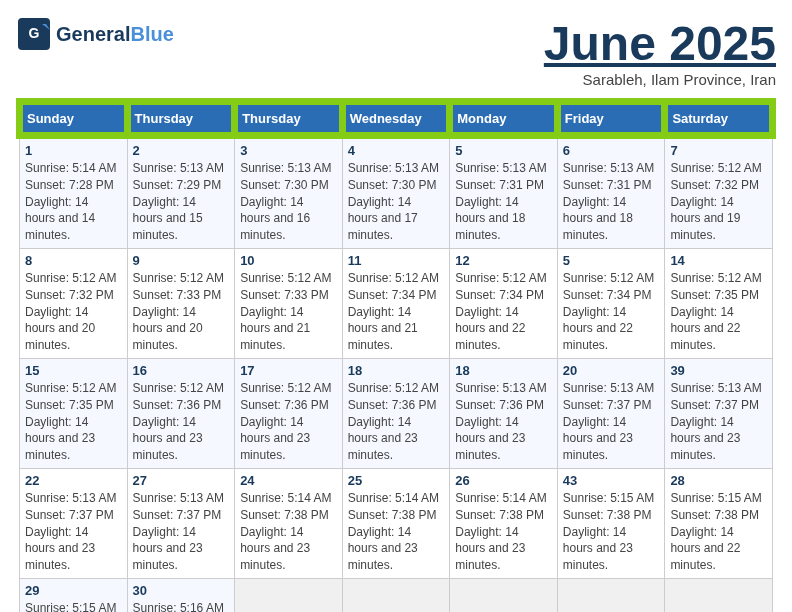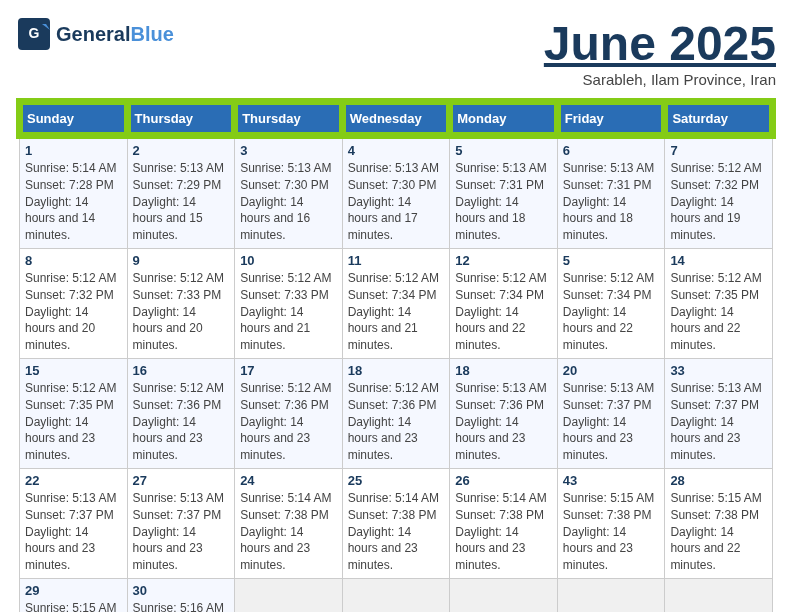--- a/index.html
+++ b/index.html
@@ -202,21 +202,21 @@
       </td>
       <td>
         <span class="day-number">18</span>
         <div class="day-info">Sunrise: 5:13 AM<br>Sunset: 7:36 PM<br>Daylight: 14 hours and 23 minutes.</div>
       </td>
       <td>
         <span class="day-number">20</span>
         <div class="day-info">Sunrise: 5:13 AM<br>Sunset: 7:37 PM<br>Daylight: 14 hours and 23 minutes.</div>
       </td>
       <td>
-        <span class="day-number">33</span>
+        <span class="day-number">39</span>
         <div class="day-info">Sunrise: 5:13 AM<br>Sunset: 7:37 PM<br>Daylight: 14 hours and 23 minutes.</div>
       </td>
     </tr>
 
     <tr>
       <td>
         <span class="day-number">22</span>
         <div class="day-info">Sunrise: 5:13 AM<br>Sunset: 7:37 PM<br>Daylight: 14 hours and 23 minutes.</div>
       </td>
       <td>

